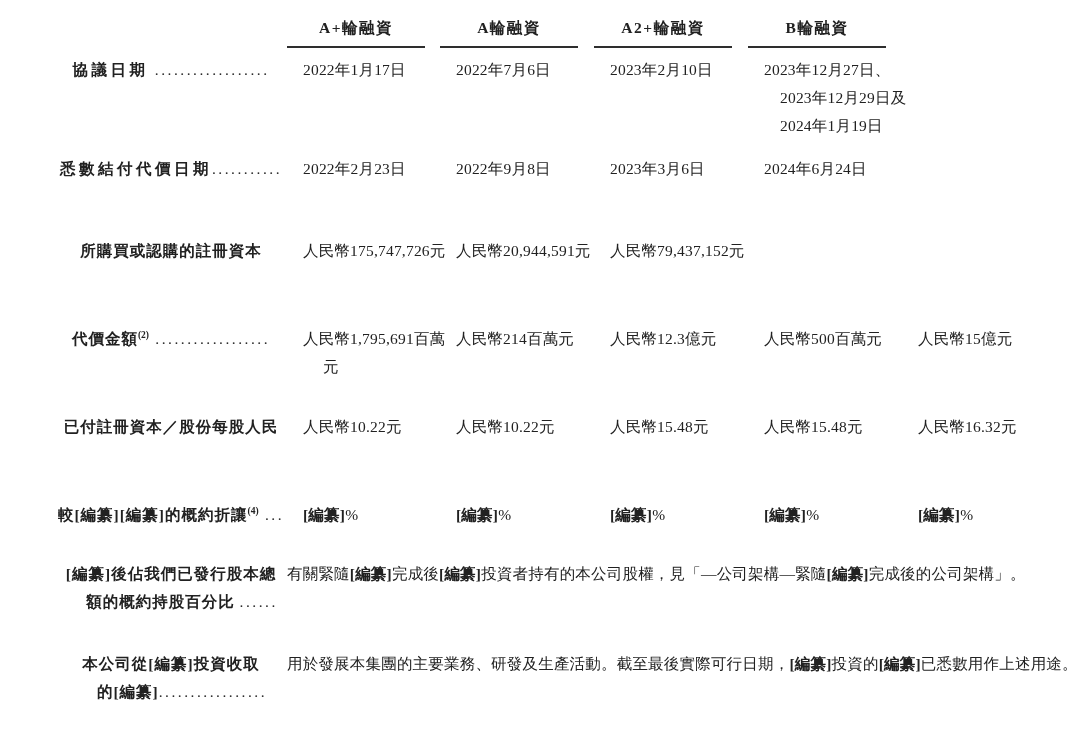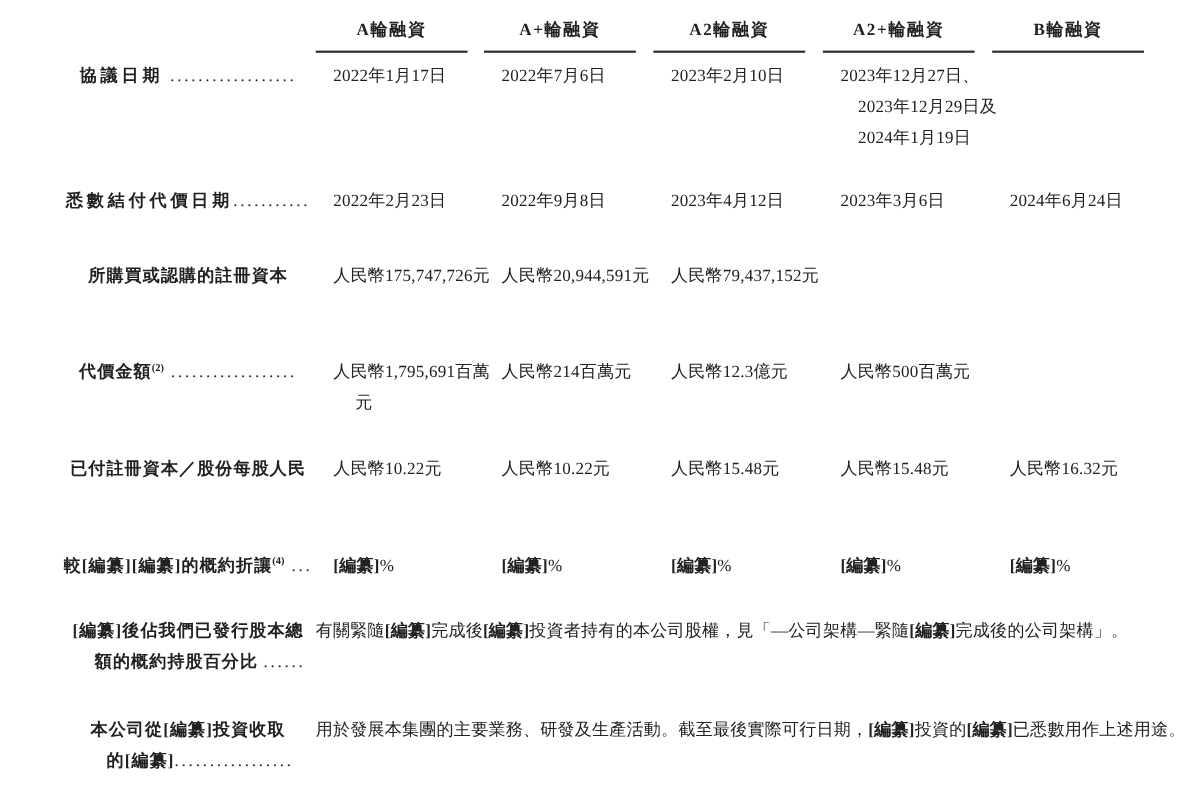--- a/index.html
+++ b/index.html
@@ -41,27 +41,24 @@
   b, .b { font-weight:bold; }
 </style>
 </head>
 <body>
 
 <div class="page">
 
   <div class="row" style="top:14px;">
     <div></div>
     <div>
-        <div class="hcell">A輪融資</div>
-      </div>
-    <div>
         <div class="hcell">A+輪融資</div>
       </div>
     <div>
-        <div class="hcell">A2輪融資</div>
+        <div class="hcell">A輪融資</div>
       </div>
     <div>
         <div class="hcell">A2+輪融資</div>
       </div>
     <div>
         <div class="hcell">B輪融資</div>
       </div>
   </div>
 
   <div class="row" style="top:56px;">
@@ -77,32 +74,29 @@
     <div class="cell">
         <div class="line">2023年2月10日</div>
       </div>
     <div class="cell">
       <div class="line">2023年12月27日、</div>
       <div class="line ind16">2023年12月29日及</div>
       <div class="line ind16">2024年1月19日</div>
     </div>
   </div>
 
-  <div class="row" style="top:169px;">
+  <div class="row" style="top:155px;">
     <div class="label sp">
         <div class="line line1"><span>悉數結付代價日期</span><span class="dots">...........</span></div>
       </div>
     <div class="cell">
         <div class="line">2022年2月23日</div>
       </div>
     <div class="cell">
         <div class="line">2022年9月8日</div>
-      </div>
-    <div class="cell">
-        <div class="line">2023年4月12日</div>
       </div>
     <div class="cell">
         <div class="line">2023年3月6日</div>
       </div>
     <div class="cell">
         <div class="line">2024年6月24日</div>
       </div>
   </div>
 
   <div class="row" style="top:237px;">
@@ -129,20 +123,23 @@
       <div class="line ind20">元</div>
     </div>
     <div class="cell">
         <div class="line">人民幣214百萬元</div>
       </div>
     <div class="cell">
         <div class="line">人民幣12.3億元</div>
       </div>
     <div class="cell">
         <div class="line">人民幣500百萬元</div>
+      </div>
+    <div class="cell">
+        <div class="line">人民幣15億元</div>
       </div>
   </div>
 
   <div class="row" style="top:413px;">
     <div class="label">
       <div class="line"><span>已付註冊資本／股份每股人民</span></div>
     </div>
     <div class="cell">
         <div class="line">人民幣10.22元</div>
       </div>

